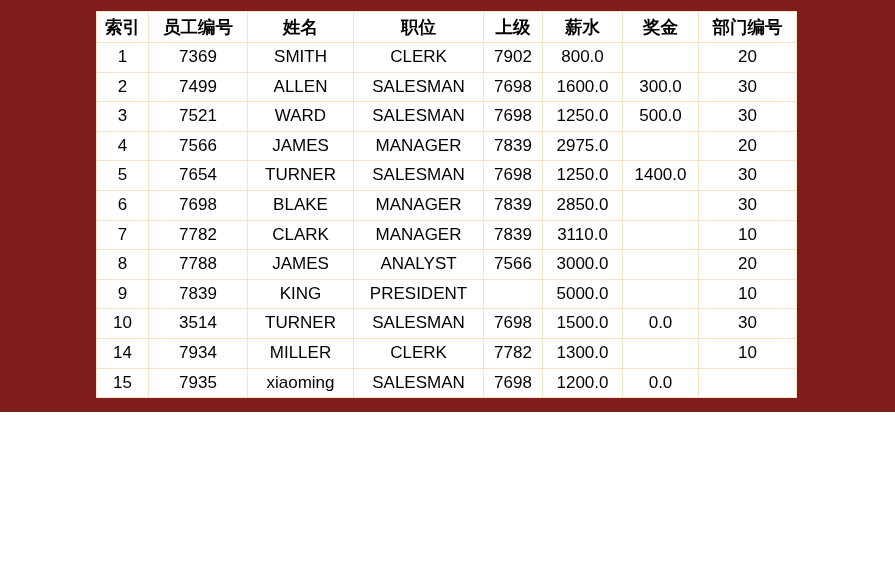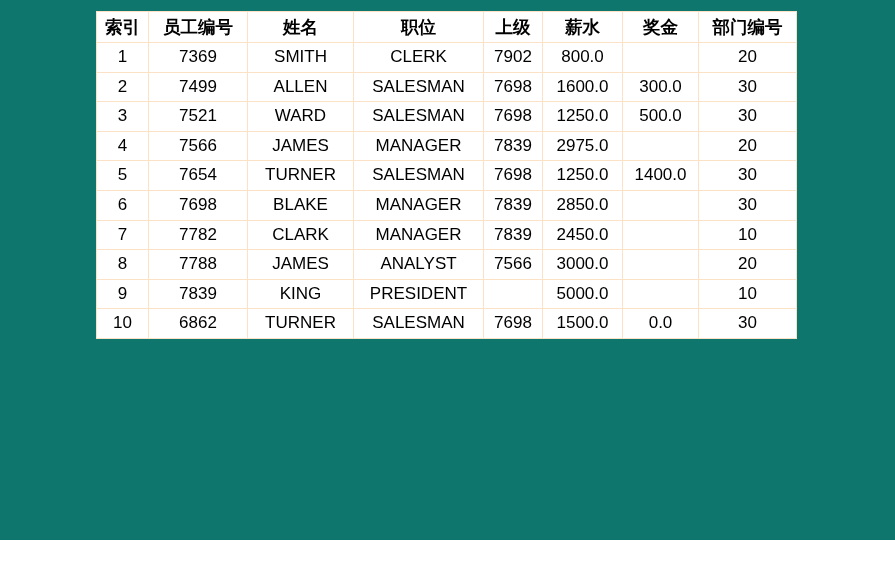--- a/index.html
+++ b/index.html
@@ -10,22 +10,22 @@
   body {
     width: 895px;
     height: 570px;
     overflow: hidden;
     font-family: "Liberation Sans", "DejaVu Sans", sans-serif;
     -webkit-font-smoothing: antialiased;
   }
   #page {
     position: relative;
     width: 895px;
-    height: 540px;
-    background: #0f766e;
+    height: 412px;
+    background: #7f1d1d;
   }
   #grid-wrap {
     position: absolute;
     left: 96px;
     top: 11px;
     width: 700px;
   }
   table.data-grid {
     border-collapse: collapse;
     table-layout: fixed;
@@ -160,21 +160,21 @@
             <td class="num-red">2850.0</td>
             <td class="cell-empty"></td>
             <td>30</td>
           </tr>
           <tr>
             <td>7</td>
             <td>7782</td>
             <td>CLARK</td>
             <td>MANAGER</td>
             <td>7839</td>
-            <td class="num-red">2450.0</td>
+            <td class="num-red">3110.0</td>
             <td class="cell-empty"></td>
             <td>10</td>
           </tr>
           <tr>
             <td>8</td>
             <td>7788</td>
             <td>JAMES</td>
             <td>ANALYST</td>
             <td>7566</td>
             <td class="num-red">3000.0</td>
@@ -186,24 +186,44 @@
             <td>7839</td>
             <td>KING</td>
             <td>PRESIDENT</td>
             <td class="cell-empty"></td>
             <td class="num-red">5000.0</td>
             <td class="cell-empty"></td>
             <td>10</td>
           </tr>
           <tr>
             <td>10</td>
-            <td>6862</td>
+            <td>3514</td>
             <td>TURNER</td>
             <td>SALESMAN</td>
             <td>7698</td>
             <td>1500.0</td>
             <td>0.0</td>
             <td>30</td>
+          </tr>
+          <tr>
+            <td>14</td>
+            <td>7934</td>
+            <td>MILLER</td>
+            <td>CLERK</td>
+            <td>7782</td>
+            <td>1300.0</td>
+            <td class="cell-empty"></td>
+            <td>10</td>
+          </tr>
+          <tr>
+            <td>15</td>
+            <td>7935</td>
+            <td>xiaoming</td>
+            <td>SALESMAN</td>
+            <td>7698</td>
+            <td>1200.0</td>
+            <td>0.0</td>
+            <td class="cell-empty"></td>
           </tr>
         </tbody>
     </table>
   </div>
 </div>
 
 </body></html>

